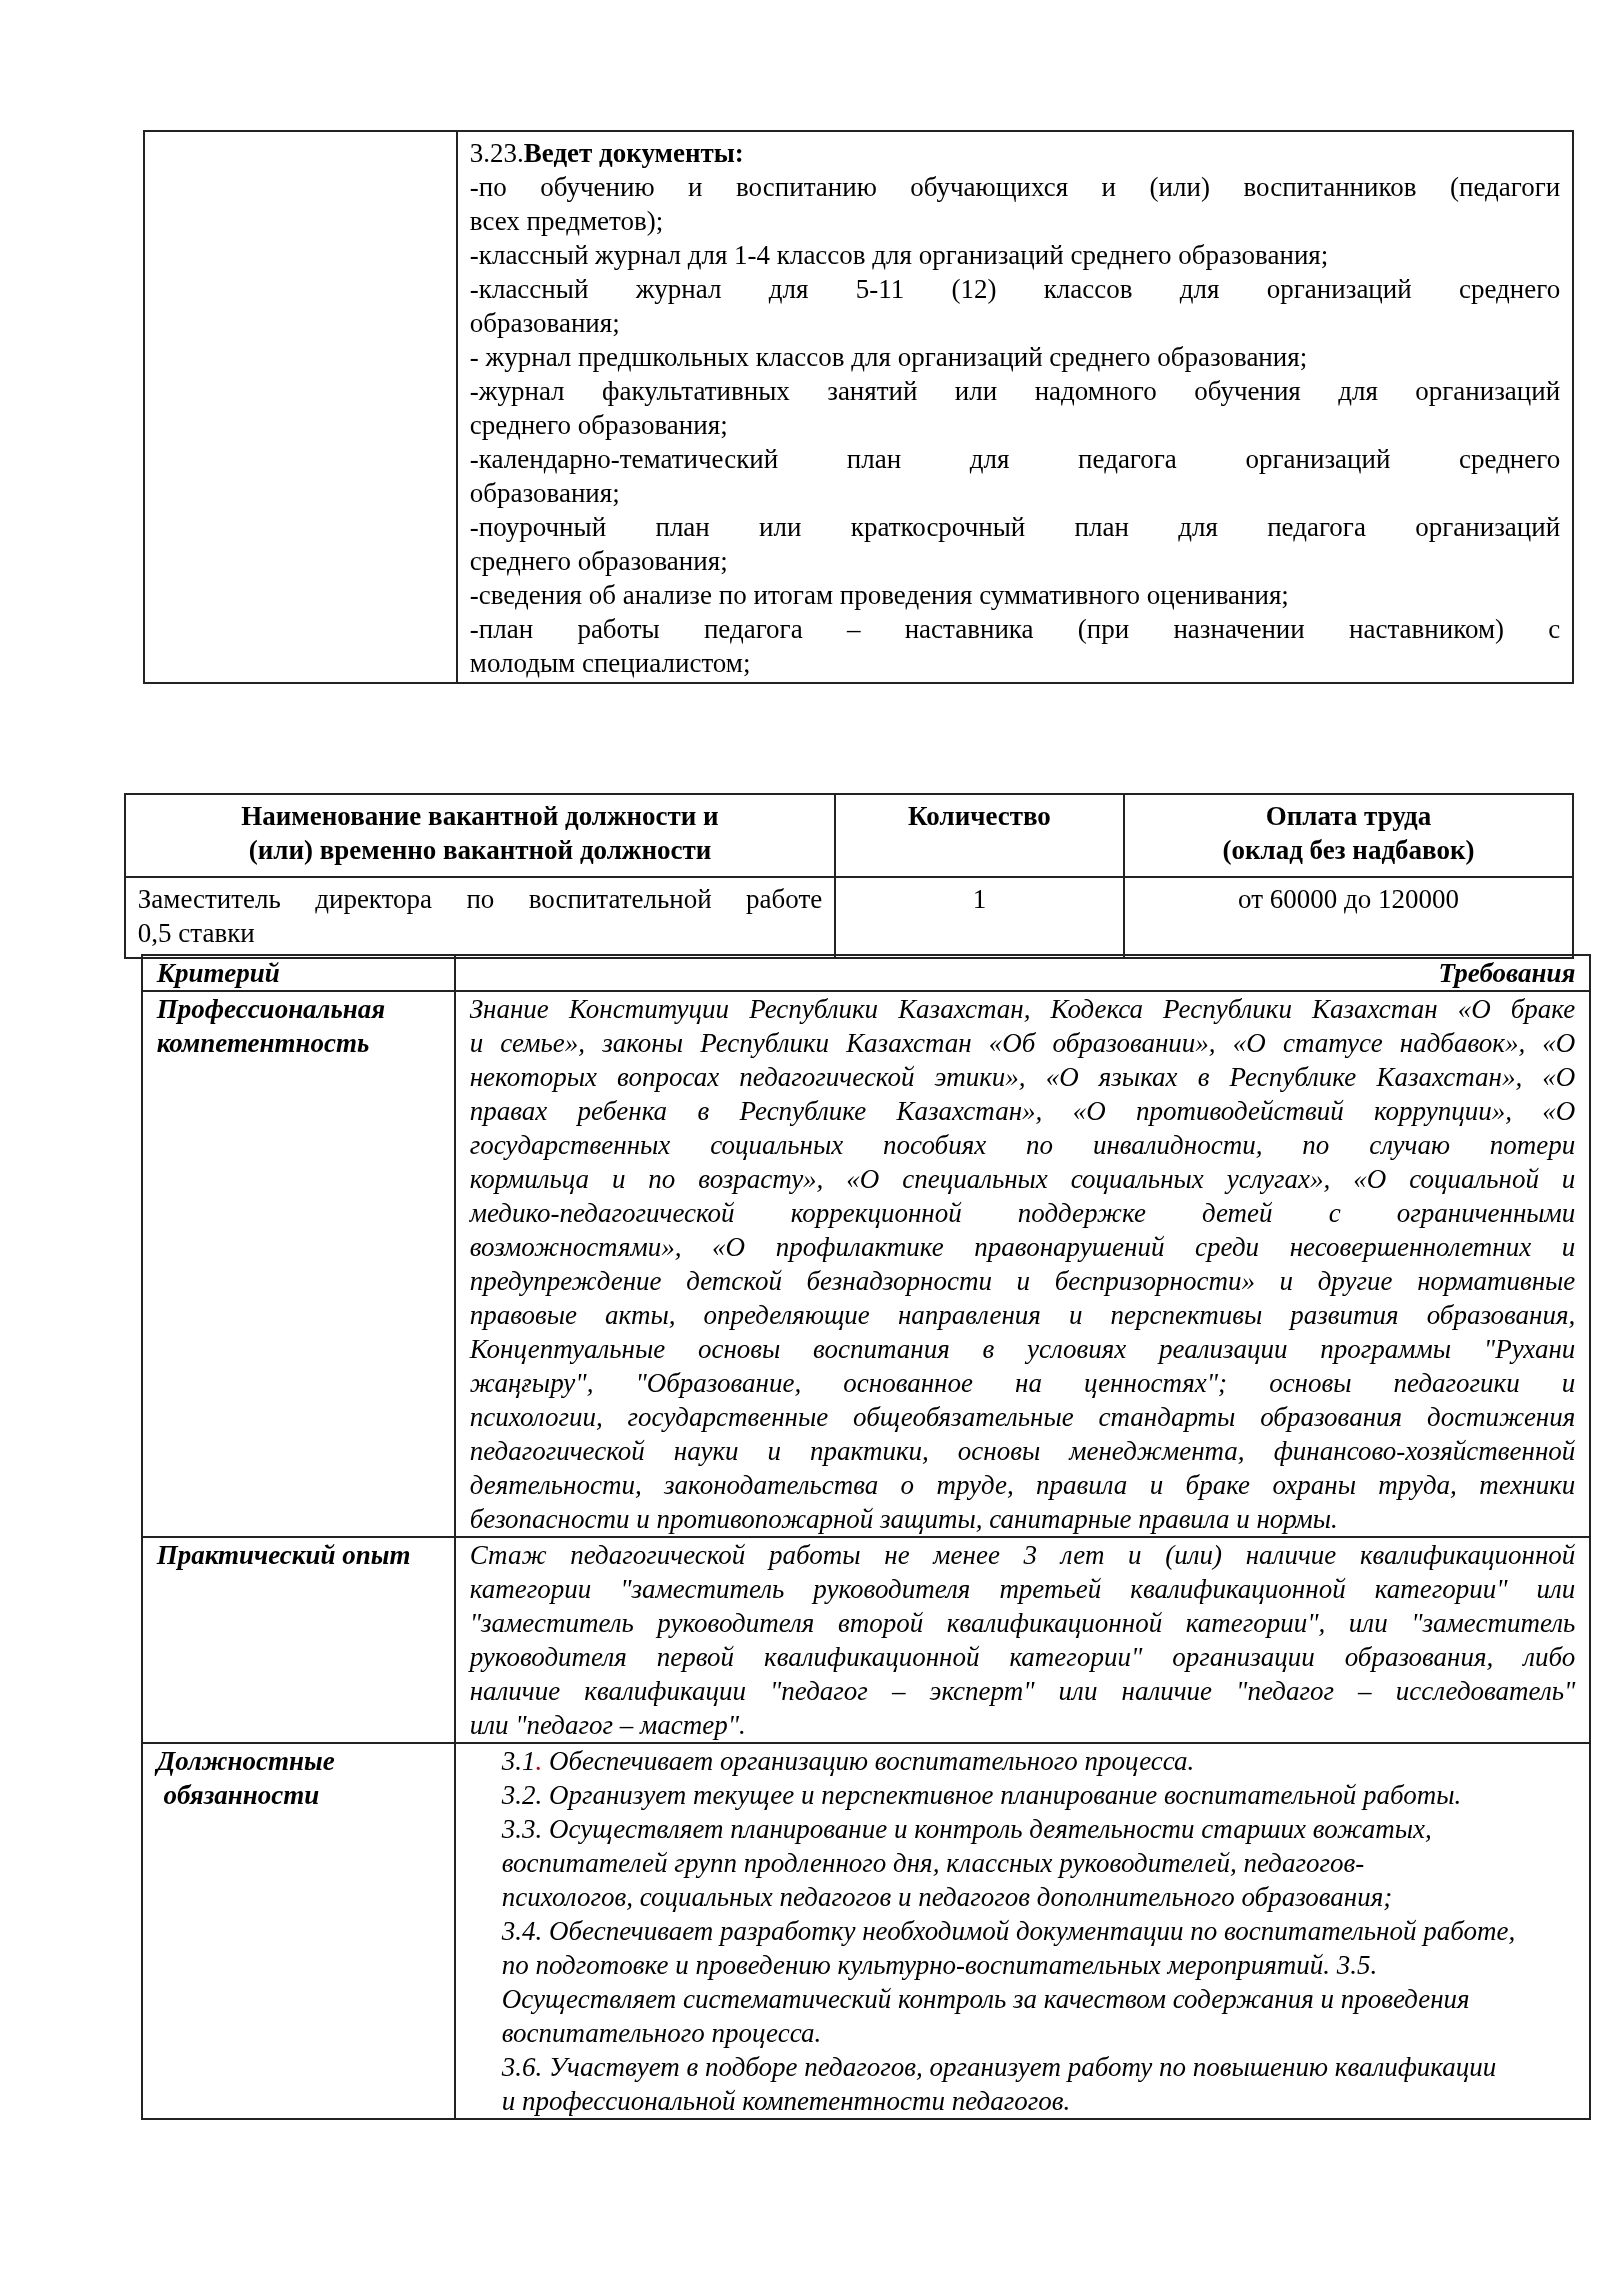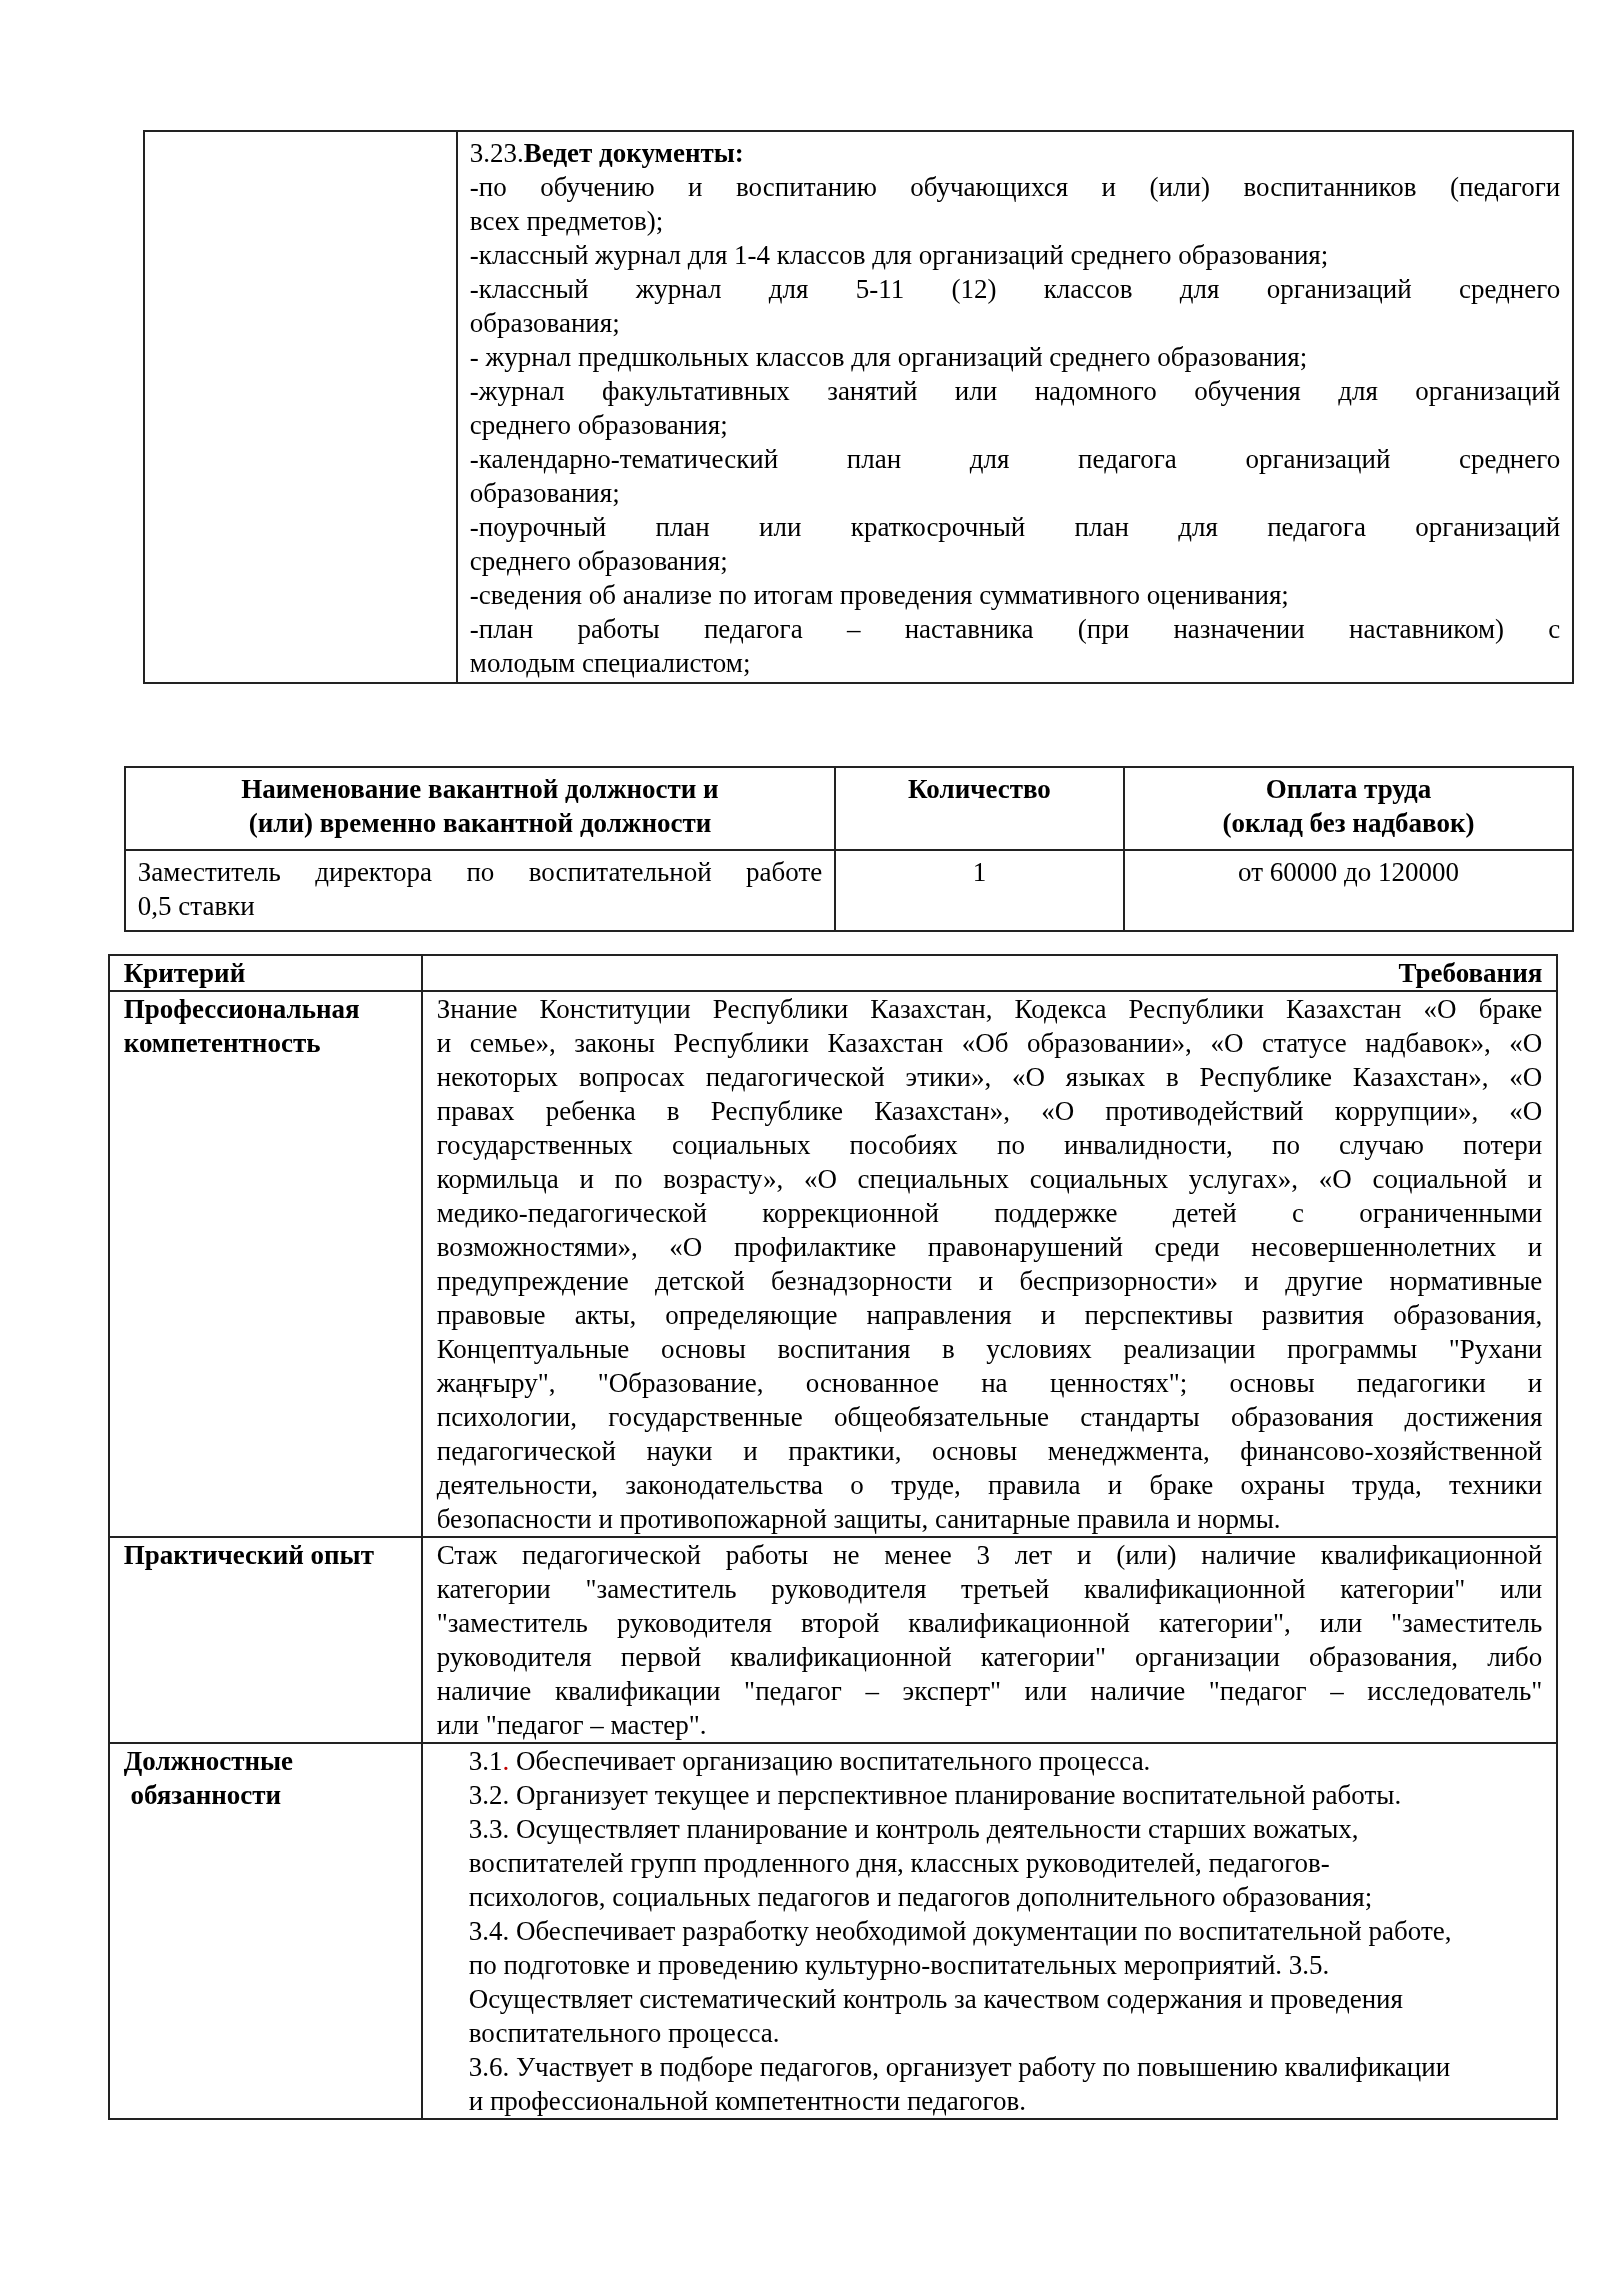--- a/index.html
+++ b/index.html
@@ -12,25 +12,25 @@
     td { border: 2px solid #222; vertical-align: top; padding: 0 11.8px; }
     .bold { font-weight: bold; }
     .center { text-align: center; }
     .line { display: block; }
     .jline { display: block; text-align: justify; text-align-last: justify; }
     .lastline { display: block; text-align: left; }
 
     #t1 { left: 143px; top: 130px; width: 1429px; }
     #t1 td { padding-top: 3.9px; padding-bottom: 2px; }
 
-    #t2 { left: 124px; top: 766px; width: 1448px; }
+    #t2 { left: 124px; top: 793px; width: 1448px; }
     #t2 td { padding-top: 3.9px; padding-bottom: 7.8px; }
     #t2 .hdr td { height: 69px; }
 
-    #t3 { left: 108px; top: 954px; width: 1448px; }
+    #t3 { left: 141px; top: 954px; width: 1448px; font-style: italic; }
     #t3 td { padding-top: 0px; padding-bottom: 0px; padding-left: 13.7px; padding-right: 13.7px; }
     #t3 .crit { font-weight: bold; }
     #t3 .req-head { text-align: right; font-weight: bold; padding-left: 39px; }
     .duty { display: block; margin-left: 32px; }
     .red-dot { color: #c00000; }
   </style>
 </head>
 <body>
 
 <table id="t1">

